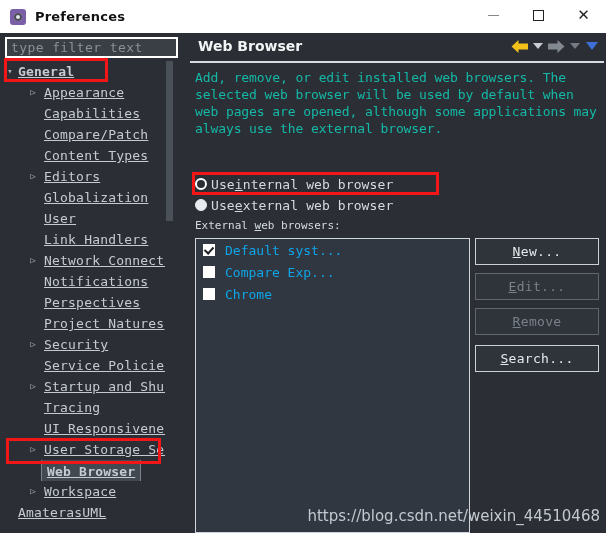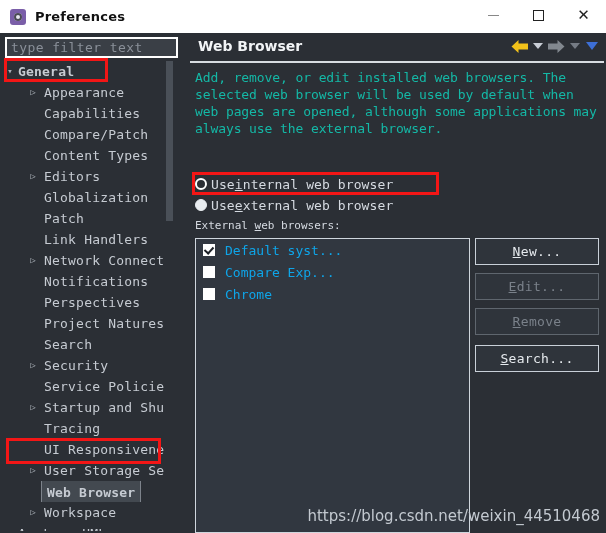--- a/index.html
+++ b/index.html
@@ -178,20 +178,21 @@
     top: 0;
     width: 14px;
     text-align: center;
     color: #aab0b8;
     font-size: 9px;
     line-height: 21px;
   }
   .tree-item .lbl {
     display: inline-block;
     padding-left: 2px;
+    text-decoration: underline;
   }
   .tree-item.depth0 { padding-left: 14px; }
   .tree-item.depth0 .twisty { left: 1px; }
   .tree-item.depth1 { padding-left: 40px; }
   .tree-item.depth1 .twisty { left: 24px; }
   .tree-item.selected .lbl {
     background: #434950;
     outline: 1px solid #7d838b;
     padding: 1px 5px 2px 5px;
   }
@@ -409,27 +410,26 @@
       </div>
       <div class="tree">
         <div id="tree-body">
             <div class="tree-item depth0 bold"><span class="twisty">▾</span><span class="lbl">General</span></div>
             <div class="tree-item depth1"><span class="twisty">▷</span><span class="lbl">Appearance</span></div>
             <div class="tree-item depth1"><span class="lbl">Capabilities</span></div>
             <div class="tree-item depth1"><span class="lbl">Compare/Patch</span></div>
             <div class="tree-item depth1"><span class="lbl">Content Types</span></div>
             <div class="tree-item depth1"><span class="twisty">▷</span><span class="lbl">Editors</span></div>
             <div class="tree-item depth1"><span class="lbl">Globalization</span></div>
-            <div class="tree-item depth1"><span class="lbl">Patch</span></div>
+            <div class="tree-item depth1"><span class="lbl">User</span></div>
             <div class="tree-item depth1"><span class="lbl">Link Handlers</span></div>
             <div class="tree-item depth1"><span class="twisty">▷</span><span class="lbl">Network Connect:</span></div>
             <div class="tree-item depth1"><span class="lbl">Notifications</span></div>
             <div class="tree-item depth1"><span class="lbl">Perspectives</span></div>
             <div class="tree-item depth1"><span class="lbl">Project Natures</span></div>
-            <div class="tree-item depth1"><span class="lbl">Search</span></div>
             <div class="tree-item depth1"><span class="twisty">▷</span><span class="lbl">Security</span></div>
             <div class="tree-item depth1"><span class="lbl">Service Policies</span></div>
             <div class="tree-item depth1"><span class="twisty">▷</span><span class="lbl">Startup and Shut</span></div>
             <div class="tree-item depth1"><span class="lbl">Tracing</span></div>
             <div class="tree-item depth1"><span class="lbl">UI Responsivenes</span></div>
             <div class="tree-item depth1"><span class="twisty">▷</span><span class="lbl">User Storage Ser</span></div>
             <div class="tree-item depth1 selected bold"><span class="lbl">Web Browser</span></div>
             <div class="tree-item depth1"><span class="twisty">▷</span><span class="lbl">Workspace</span></div>
             <div class="tree-item depth0"><span class="lbl">AmaterasUML</span></div>
           </div>

